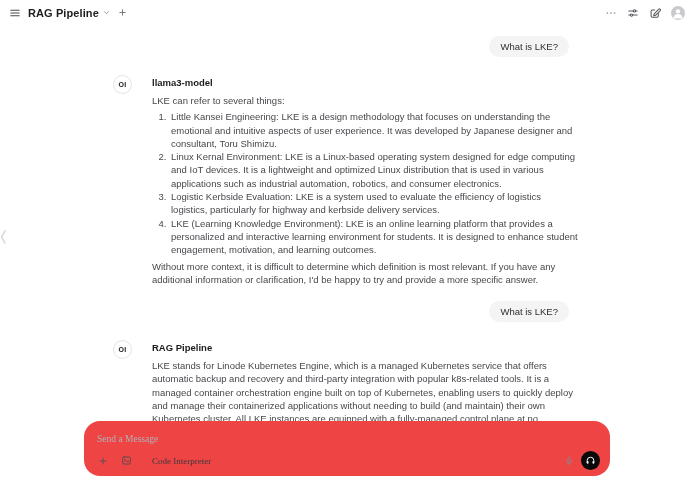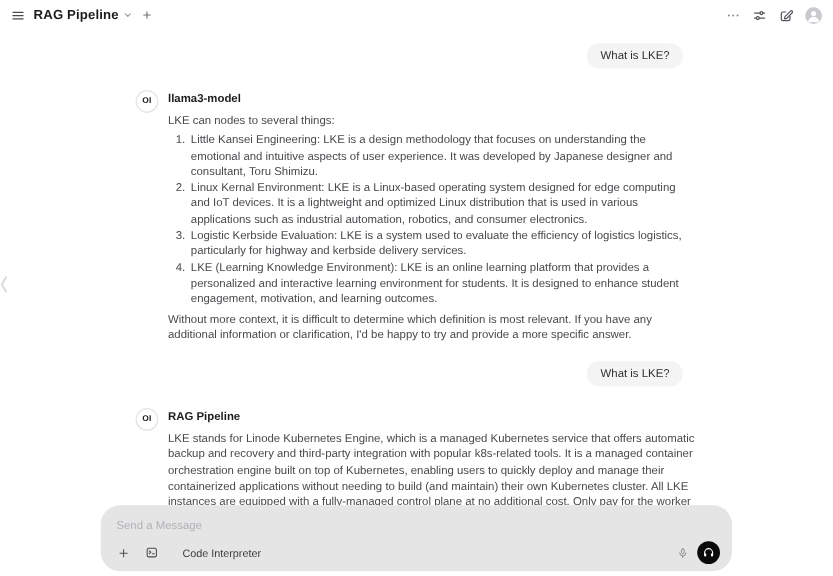--- a/index.html
+++ b/index.html
@@ -28,37 +28,37 @@
   .tb-right .dots { color:#8e8e95; }
   .avatar-circle { width:14px; height:14px; border-radius:50%; background:#c9c9ce; overflow:hidden; display:flex; align-items:flex-end; justify-content:center; }
 
   
   .chat { width:526px; margin:14px auto; }
   .msg-user { display:flex; justify-content:flex-end; padding-right:41px; }
   .msg-user.first { margin-top:5px; }
   .msg-user.second { margin-top:15px; }
   .bubble { background:#f4f4f5; border-radius:999px; padding:5px 11px; font-size:9.5px; color:#2f2f33; }
 
-  .msg-assistant { display:flex; gap:8px; padding:0 30px 0 29px; margin-top:16px; }
+  .msg-assistant { display:flex; gap:20px; padding:0 30px 0 29px; margin-top:16px; }
   .ai-avatar { flex:none; width:19px; height:19px; margin-top:2px; border:1px solid #e4e4e7; border-radius:50%;
                display:flex; align-items:center; justify-content:center;
                font-size:7px; font-weight:700; letter-spacing:.3px; color:#18181b; }
   .a-content { flex:1; min-width:0; }
   .model-name { font-size:9.5px; font-weight:700; color:#1c1c1e; padding-top:4px; margin-bottom:6px; }
   .a-content p, .a-content li { font-size:9.5px; line-height:13.3px; color:#48484d; margin:0; }
   .a-content ol { margin:3px 0 0 0; padding-left:17px; }
   .a-content li { padding-left:2px; }
   .outro { margin-top:3px !important; }
 
   .actions { display:flex; align-items:center; gap:7px; margin-top:6px; }
   .actions button { color:#737378; }
 
   
   .input-wrap { position:absolute; left:84px; bottom:4px; width:526px; }
-  .input-box { background:#e5e5e5; border-radius:16px; padding:7px 10px 6px 13px; }
+  .input-box { background:#ef4444; border-radius:16px; padding:7px 10px 6px 13px;font-family:Liberation Serif, serif; }
   .msg-input { width:100%; border:none; outline:none; background:transparent; font-family:inherit; font-size:9.5px; color:#2d2d2d; padding:0; height:12px; }
   .msg-input::placeholder { color:#b1b1b8; }
   .input-row { display:flex; align-items:center; margin-top:5px; }
   .plus-btn { color:#515157; margin-left:1px; }
   .chip { display:flex; align-items:center; gap:20px; margin-left:13px; color:#3f3f46; }
   .chip .chip-label { font-size:9px; color:#3a3a40; }
   .chip .chip-icon { color:#4b4b50; }
   .row-spacer { flex:1; }
   .mic-btn { color:#8a8a90; margin-right:7px; }
   .call-btn { width:19px; height:19px; border-radius:50%; background:#0a0a0a; color:#ffffff; }
@@ -137,21 +137,21 @@
     <div class="msg-user first">
       <div class="bubble">What is LKE?</div>
     </div>
 
     <div class="msg-assistant">
       <div class="ai-avatar">
         <span>OI</span>
       </div>
       <div class="a-content">
         <div class="model-name">llama3-model</div>
-        <p>LKE can nodes to several things:</p>
+        <p>LKE can refer to several things:</p>
         <ol>
           <li>Little Kansei Engineering: LKE is a design methodology that focuses on understanding the emotional and intuitive aspects of user experience. It was developed by Japanese designer and consultant, Toru Shimizu.</li>
           <li>Linux Kernal Environment: LKE is a Linux-based operating system designed for edge computing and IoT devices. It is a lightweight and optimized Linux distribution that is used in various applications such as industrial automation, robotics, and consumer electronics.</li>
           <li>Logistic Kerbside Evaluation: LKE is a system used to evaluate the efficiency of logistics logistics, particularly for highway and kerbside delivery services.</li>
           <li>LKE (Learning Knowledge Environment): LKE is an online learning platform that provides a personalized and interactive learning environment for students. It is designed to enhance student engagement, motivation, and learning outcomes.</li>
         </ol>
         <p class="outro">Without more context, it is difficult to determine which definition is most relevant. If you have any additional information or clarification, I'd be happy to try and provide a more specific answer.</p>
       </div>
     </div>
 

